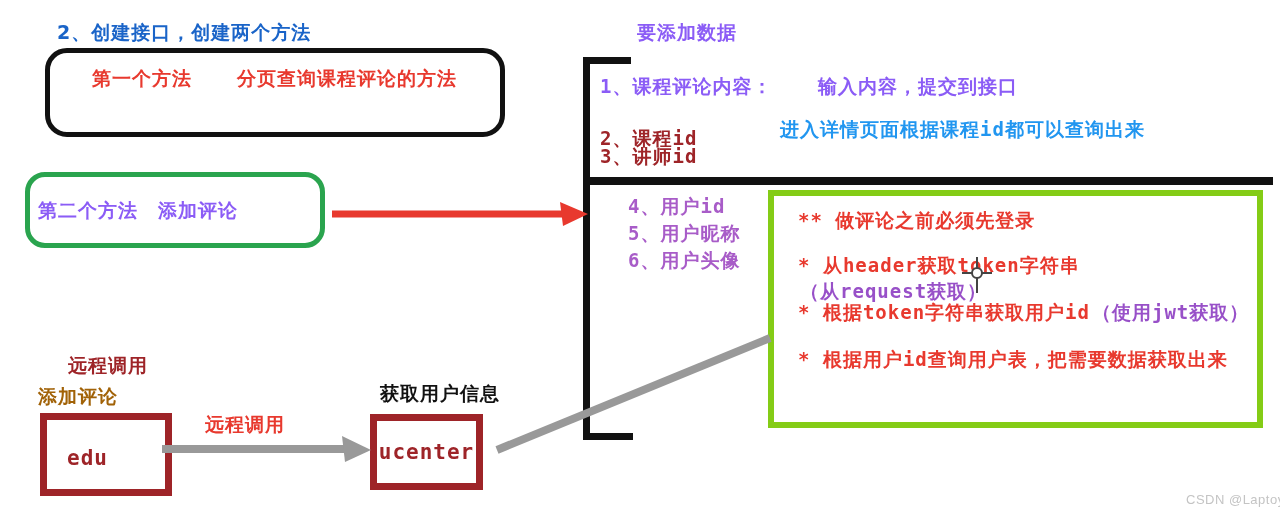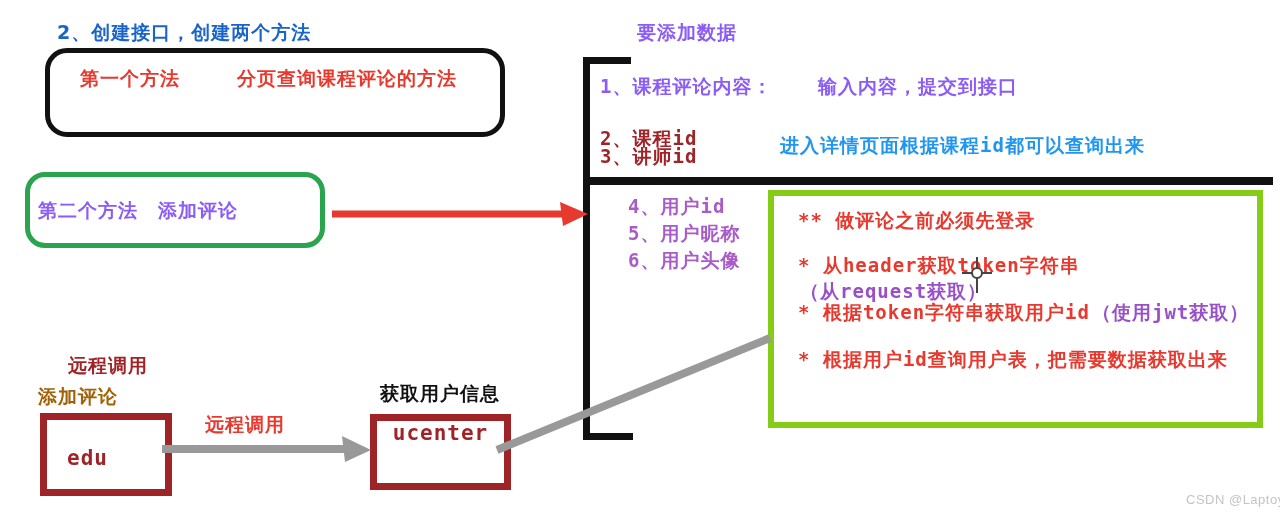--- a/index.html
+++ b/index.html
@@ -31,21 +31,21 @@
   .noteblue-text{ color: #2196f0; font-size: 19px; }
   .purple-text  { color: #a85cc8; font-size: 19px; }
 
   .method1-box {
     left: 45px; top: 48px;
     width: 450px; height: 79px;
     border: 5px solid #111111;
     border-radius: 22px;
     box-sizing: content-box;
   }
-  .method1-text { left: 80px; top: 66px; }
+  .method1-text { left: 92px; top: 66px; }
   .method1-desc { left: 237px; top: 66px; }
 
   .method2-box {
     left: 25px; top: 172px;
     width: 290px; height: 66px;
     border: 5px solid #2aa44e;
     border-radius: 20px;
   }
   .method2-text { left: 38px; top: 198px; }
 
@@ -62,22 +62,22 @@
   .note-line .paren { margin-left: 2px; color: #9850c8; }
 
   .service-box {
     border: 7px solid #9e2428;
     background: #ffffff;
     box-sizing: border-box;
   }
   .edu-box { left: 40px; top: 413px; width: 132px; height: 83px; }
   .edu-name { position: absolute; left: 20px; top: 26px; color: #9e2428; font-size: 21px; }
   .ucenter-box {
-    left: 370px; top: 414px; width: 141px; height: 76px;
-    display: flex; justify-content: center;
+    left: 370px; top: 414px; width: 113px; height: 76px;
+    display: flex; align-items: center; justify-content: center;
   }
   .ucenter-name { color: #9e2428; font-size: 21px; }
 
   .watermark {
     left: 1186px; top: 492px;
     color: #c4c4c4;
     font-size: 13px;
     font-family: "Liberation Sans", sans-serif;
     letter-spacing: 0.5px;
     white-space: nowrap;
@@ -101,21 +101,21 @@
   <div class="abs cjk green-text" style="left:637px; top:20px;">要添加数据</div>
 
   <div class="abs bracket" style="left:583px; top:57px; width:7px; height:383px;"></div>
   <div class="abs bracket" style="left:583px; top:57px; width:48px; height:7px;"></div>
   <div class="abs bracket" style="left:583px; top:433px; width:50px; height:7px;"></div>
   <div class="abs bracket" style="left:583px; top:177px; width:690px; height:8px;"></div>
 
   <div class="abs mix green-text" style="left:600px; top:74px;">1、课程评论内容：</div>
   <div class="abs mix green-text" style="left:818px; top:74px;">输入内容，提交到接口</div>
   <div class="abs mix darkred-text" style="left:600px; top:126px;">2、课程id</div>
-  <div class="abs mix noteblue-text" style="left:780px; top:133px;text-align:right;">进入详情页面根据课程id都可以查询出来</div>
+  <div class="abs mix noteblue-text" style="left:780px; top:117px;text-align:right;">进入详情页面根据课程id都可以查询出来</div>
   <div class="abs mix darkred-text" style="left:600px; top:144px;">3、讲师id</div>
 
   <div class="abs mix purple-text" style="left:628px; top:194px;">4、用户id</div>
   <div class="abs mix purple-text" style="left:628px; top:221px;">5、用户昵称</div>
   <div class="abs mix purple-text" style="left:628px; top:248px;">6、用户头像</div>
 
   <div class="abs note-box">
     <div class="note-line mix red-text" style="top:12px;">**  做评论之前必须先登录</div>
     <div class="note-line" style="top:57px;">
       <span class="mix red-text">*  从header获取token字符串</span><span class="mix red-text paren">（从request获取）</span>

